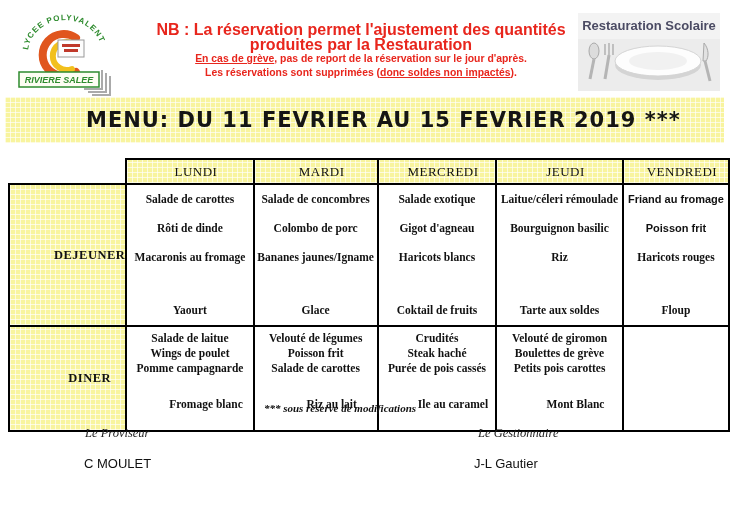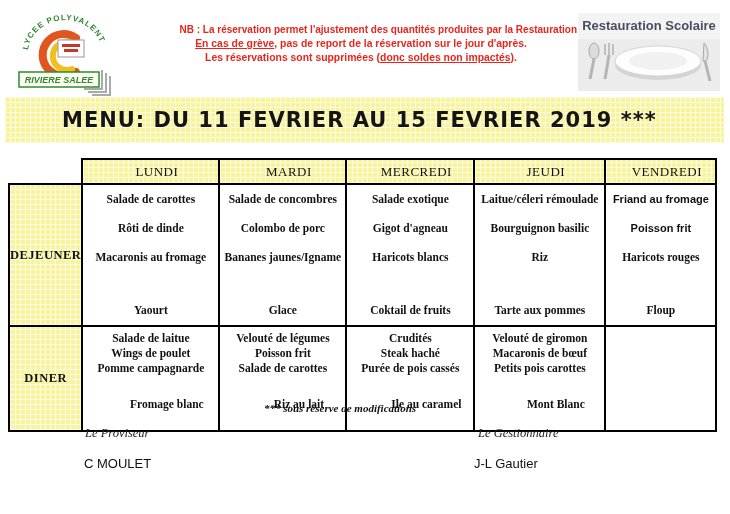--- a/index.html
+++ b/index.html
@@ -3,45 +3,45 @@
 <meta charset="utf-8">
 <style>
   html,body{margin:0;padding:0;background:#fff;}
   #page{position:relative;width:730px;height:514px;background:#fff;overflow:hidden;
         font-family:"Liberation Serif","DejaVu Serif",serif;}
 
   
   #logo{position:absolute;left:12px;top:12px;width:106px;height:86px;}
   #notice{position:absolute;left:145px;top:22px;width:432px;text-align:center;
           color:#e8261d;font-family:"Liberation Sans","DejaVu Sans",sans-serif;font-weight:bold;}
-  #notice .n1{font-size:10px;line-height:15px;text-align:right;}
+  #notice .n1{font-size:16px;line-height:15px;}
   #notice .n2{font-size:10.4px;line-height:14px;}
   #notice .u{text-decoration:underline;}
   #badge{position:absolute;left:578px;top:13px;width:142px;height:78px;}
 
   
   .plaid{background-color:#f8f49e;
     background-image:
       repeating-linear-gradient(90deg, rgba(255,255,255,.65) 0 1px, rgba(255,255,255,0) 1px 5px),
       repeating-linear-gradient(0deg,  rgba(255,255,255,.65) 0 1px, rgba(255,255,255,0) 1px 5px);}
 
   
   #banner{position:absolute;left:5px;top:97px;width:719px;height:46px;}
-  #banner .title{line-height:46px;padding-left:57px;
+  #banner .title{line-height:46px;padding-left:81px;
     font-family:"DejaVu Sans","Liberation Sans",sans-serif;font-weight:bold;
     font-size:21px;letter-spacing:1px;color:#151515;}
 
   
   #menu-table{position:absolute;left:8px;top:158px;border-collapse:collapse;table-layout:fixed;}
   #menu-table td,#menu-table th{border:2px solid #000;padding:0;vertical-align:top;}
   #menu-table .corner{border:none;background:transparent;}
   #menu-table th.day{height:23px;vertical-align:middle;text-align:center;
       font-weight:normal;font-size:13px;letter-spacing:.5px;color:#111;padding-left:12px;}
   #menu-table td.rowlabel{vertical-align:middle;text-align:center;
-      font-weight:bold;font-size:12.5px;letter-spacing:.5px;color:#111;}
+      font-weight:bold;font-size:12.5px;letter-spacing:.5px;color:#111;padding-left:44px;}
   td.menu{background:#fff;}
   .cell-inner{display:flex;flex-direction:column;height:100%;align-items:center;
       text-align:right;font-weight:bold;color:#111;}
   tr.dejeuner .cell-inner{height:123px;padding:8px 1px 9px;font-size:11.5px;}
   tr.dejeuner .line{line-height:12px;white-space:nowrap;}
   tr.dejeuner .line + .line{margin-top:17px;}
   tr.dejeuner .line:last-child{margin-top:auto;}
   tr.diner .cell-inner{height:81px;padding:4px 1px 18px;font-size:11.5px;}
   tr.diner .line{line-height:15px;white-space:nowrap;}
   tr.diner .line:last-child{margin-top:auto;margin-left:32px;}
@@ -163,21 +163,21 @@
         <div class="line">Gigot d'agneau</div>
         <div class="line">Haricots blancs</div>
         <div class="line">Coktail de fruits</div>
       </div>
           </td>
       <td class="menu">
             <div class="cell-inner">
         <div class="line">Laitue/céleri rémoulade</div>
         <div class="line">Bourguignon basilic</div>
         <div class="line">Riz</div>
-        <div class="line">Tarte aux pommes</div>
+        <div class="line">Tarte aux soldes</div>
       </div>
           </td>
       <td class="menu">
             <div class="cell-inner">
         <div class="line sans">Friand au fromage</div>
         <div class="line sans">Poisson frit</div>
         <div class="line">Haricots rouges</div>
         <div class="line">Floup</div>
       </div>
           </td>
@@ -204,21 +204,21 @@
             <div class="cell-inner">
         <div class="line">Crudités</div>
         <div class="line">Steak haché</div>
         <div class="line">Purée de pois cassés</div>
         <div class="line">Ile au caramel</div>
       </div>
           </td>
       <td class="menu">
             <div class="cell-inner">
         <div class="line">Velouté de giromon</div>
-        <div class="line">Macaronis de bœuf</div>
+        <div class="line">Boulettes de grève</div>
         <div class="line">Petits pois carottes</div>
         <div class="line">Mont Blanc</div>
       </div>
           </td>
       <td class="menu">
             <div class="cell-inner">
         <div class="line"></div>
         <div class="line"></div>
         <div class="line"></div>
         <div class="line"></div>

